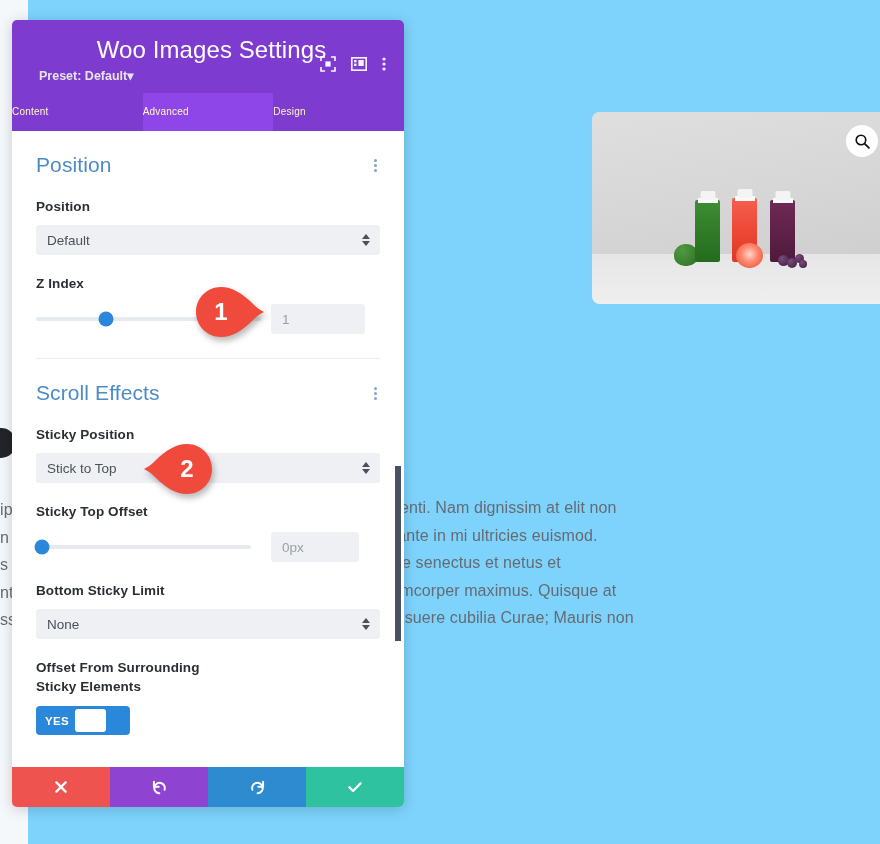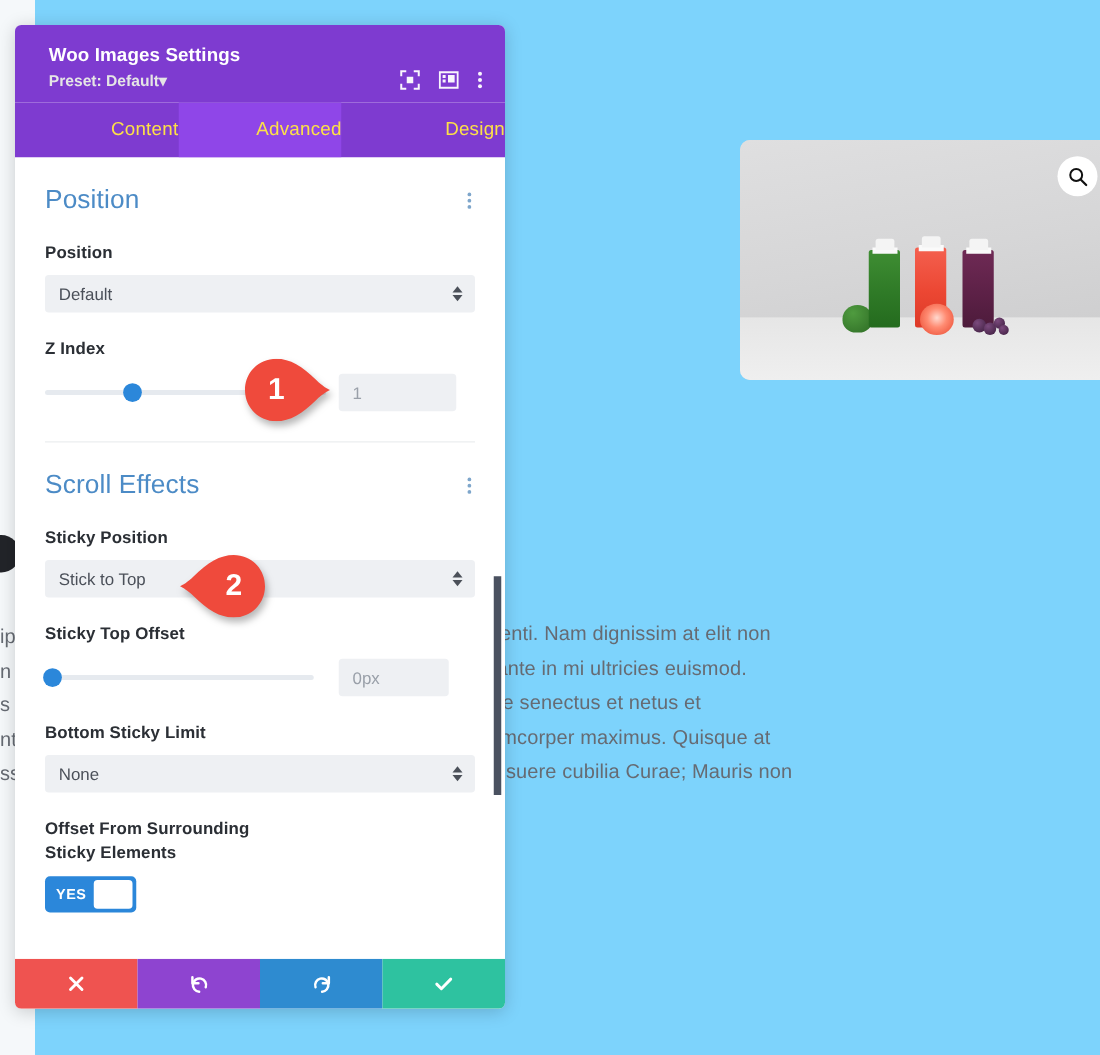--- a/index.html
+++ b/index.html
@@ -107,35 +107,35 @@
     border-radius: 5px;
     box-shadow: 0 2px 14px rgba(0,0,0,0.18);
     overflow: hidden;
     display: flex; flex-direction: column;
   }
   .modal-header {
     background: #7e3bd0; padding: 16px 20px 10px 27px; flex: none;
     position: relative;
   }
   .modal-title {
-    color: #ffffff; font-size: 15px; font-weight: bold; letter-spacing: .1px;
+    color: #ffffff; font-size: 24px; font-weight: normal; letter-spacing: .1px; text-align: center;
   }
   .modal-preset {
     margin-top: 4px; color: #e5e5e5; font-size: 12.5px; font-weight: bold;
   }
   .header-icons {
     position: absolute; right: 18px; top: 36px;
     display: flex; align-items: center; gap: 15px;
   }
   .hicon { cursor: pointer; line-height: 0; opacity: .95; }
 
   .tabs { display: flex; background: #7e3bd0; flex: none; }
   .tab {
-    flex: 1; text-align: right; padding: 13px 0 14px;
-    color: #fde047; font-size: 15px; letter-spacing: .2px; cursor: pointer;
+    flex: 1; text-align: left; padding: 13px 0 14px;
+    color: #fef9c3; font-size: 10px; letter-spacing: .2px; cursor: pointer;
   }
   .tab.active { background: #8f46e8; }
 
   .modal-body { flex: 1; overflow: hidden; position: relative; background: #fff; }
 
   .section { padding: 22px 24px 0 24px; position: relative; }
   .section-divider { border-top: 1px solid #eceef0; margin: 24px 0 0 0; }
 
   .section-head {
     display: flex; align-items: flex-start; justify-content: space-between;
@@ -185,21 +185,21 @@
     position: absolute; width: 15px; height: 15px; border-radius: 50%;
     background: #2b87da; top: 50%; transform: translate(-50%,-50%);
   }
   .num-input {
     background: #eef0f3; border-radius: 3px; height: 30px;
     display: flex; align-items: center; padding: 0 11px;
     font-size: 13.5px; color: #9aa0a9;
   }
 
   .toggle {
-    margin-top: 10px; width: 73px; height: 29px;
+    margin-top: 10px; width: 94px; height: 29px;
     background: #2b87da; border-radius: 4px;
     display: flex; align-items: center; padding: 3px;
     cursor: pointer;
   }
   .toggle .tlabel {
     color: #ffffff; font-size: 11.5px; font-weight: bold;
     width: 36px; text-align: center; letter-spacing: .4px;
   }
   .toggle .tknob {
     width: 31px; height: 23px; background: #ffffff; border-radius: 3px;

